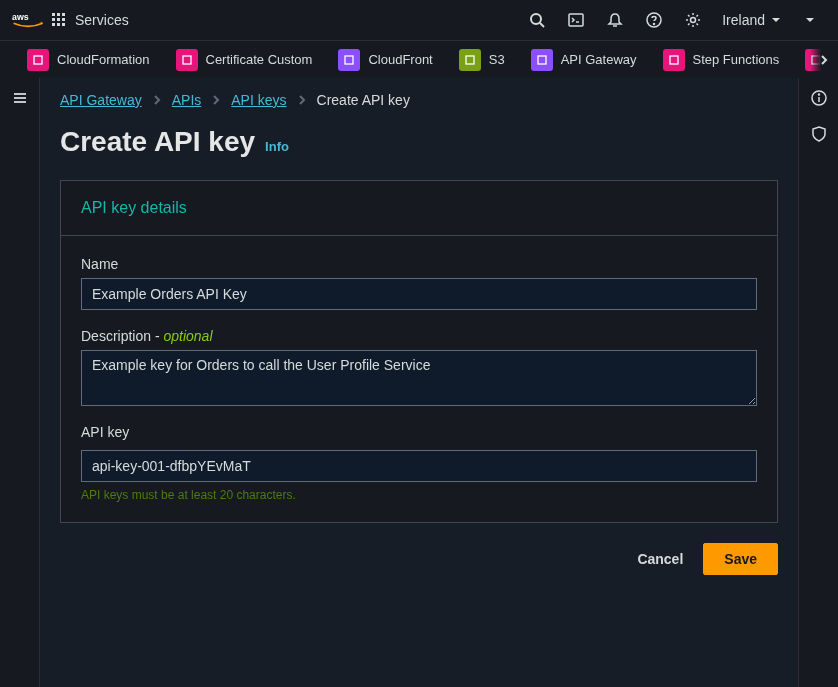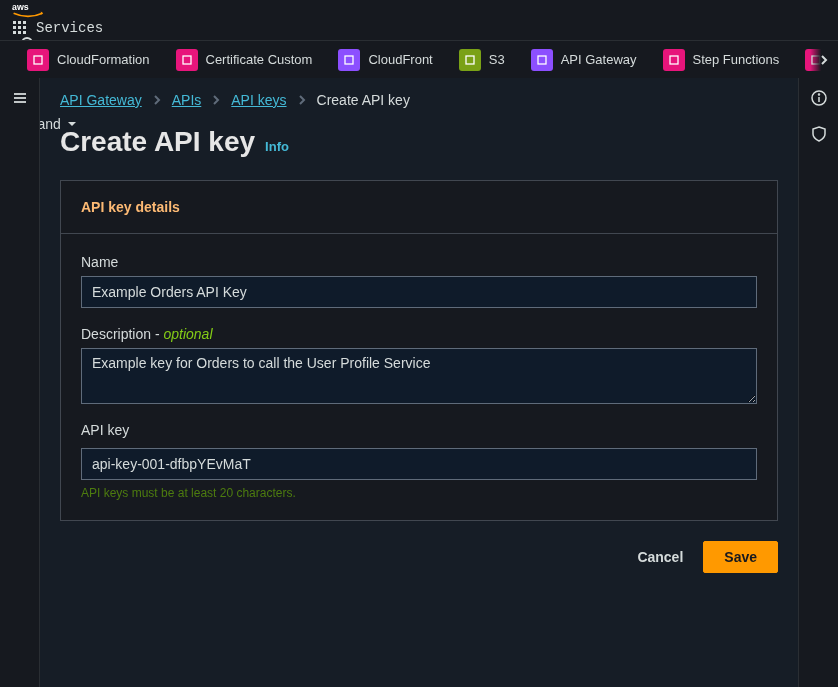--- a/index.html
+++ b/index.html
@@ -1,24 +1,24 @@
 <!DOCTYPE html>
 <html><head>
 <meta charset="utf-8">
 <style>
   * { box-sizing: border-box; margin: 0; padding: 0; }
   html, body { width: 838px; height: 687px; background: #161d26; color: #d5dbdb; font-family: "Amazon Ember", "Helvetica Neue", Arial, sans-serif; font-size: 14px; overflow: hidden; }
 
   
-  .topnav { height: 40px; background: #16191f; display: flex; align-items: flex-start; padding: 0 12px; gap: 0; color: #d5dbdb; flex-direction: column; }
+  .topnav { height: 40px; background: #16191f; display: flex; align-items: center; padding: 0 12px; gap: 7px; color: #d5dbdb; }
   .aws-logo { display: flex; align-items: center; gap: 2px; }
   .aws-logo svg { display: block; }
   .grid-icon { display: inline-flex; width: 16px; height: 16px; }
   .grid-icon svg { display:block; }
-  .services-group { display: flex; align-items: center; gap: 8px; cursor: pointer; font-family: Liberation Mono, monospace; }
+  .services-group { display: flex; align-items: center; gap: 8px; cursor: pointer; }
   .topnav-spacer { flex: 1; }
   .topnav-icon { width: 32px; height: 32px; display: inline-flex; align-items: center; justify-content: center; cursor: pointer; color: #d5dbdb; border-radius: 4px; }
   .region { display: flex; align-items: center; gap: 6px; cursor: pointer; padding: 0 6px; }
   .caret { width: 10px; height: 10px; display:inline-flex; }
 
   
   .servicebar { height: 38px; background: #16191f; border-top: 1px solid #2a2e33; display: flex; align-items: center; padding: 0 23px; gap: 10px; overflow: hidden; position: relative; }
   .svc { display: flex; align-items: center; gap: 8px; color: #d5dbdb; font-size: 13px; white-space: nowrap; cursor: pointer; padding: 2px 4px; }
   .svc-icon { width: 22px; height: 22px; border-radius: 3px; display: inline-flex; align-items: center; justify-content: center; flex-shrink:0; }
   .svc-icon svg { display:block; }
@@ -37,21 +37,21 @@
   .breadcrumb .sep svg { display:block; }
   .breadcrumb .current { color:#d5dbdb; }
 
   
   .page-heading { display:flex; align-items:baseline; gap:10px; margin-bottom:22px;}
   h1.page-title { font-size:28px; font-weight:700; color:#e6e6e6; }
   .info-link { color:#44b9d6; font-size:13px; font-weight:700; cursor:pointer;}
 
   
   .panel { border:1px solid #414750; background:#16191f; }
-  .panel-header { padding:18px 20px; font-size:14px; font-weight:700; color:#fdba74; border-bottom:1px solid #414750;}
+  .panel-header { padding:18px 20px; font-size:16px; font-weight:400; color:#14b8a6; border-bottom:1px solid #414750;}
   .panel-body { padding:20px; display:flex; flex-direction:column; gap:18px;}
 
   .field { display:flex; flex-direction:column; gap:6px; }
   .field-label { font-size:14px; color:#d5dbdb; }
   .field-label .optional { font-style:italic; color:#84cc16;}
   .text-input, .textarea-input { width:100%; background:#0f1b2a; border:1px solid #5f6b7a; color:#d5dbdb; font-size:14px; padding:6px 10px; font-family:inherit; }
   .text-input { height:32px; }
   .textarea-input { height:56px; resize: both; }
 
   .radio-group { display:flex; flex-direction:column; gap:8px; }

